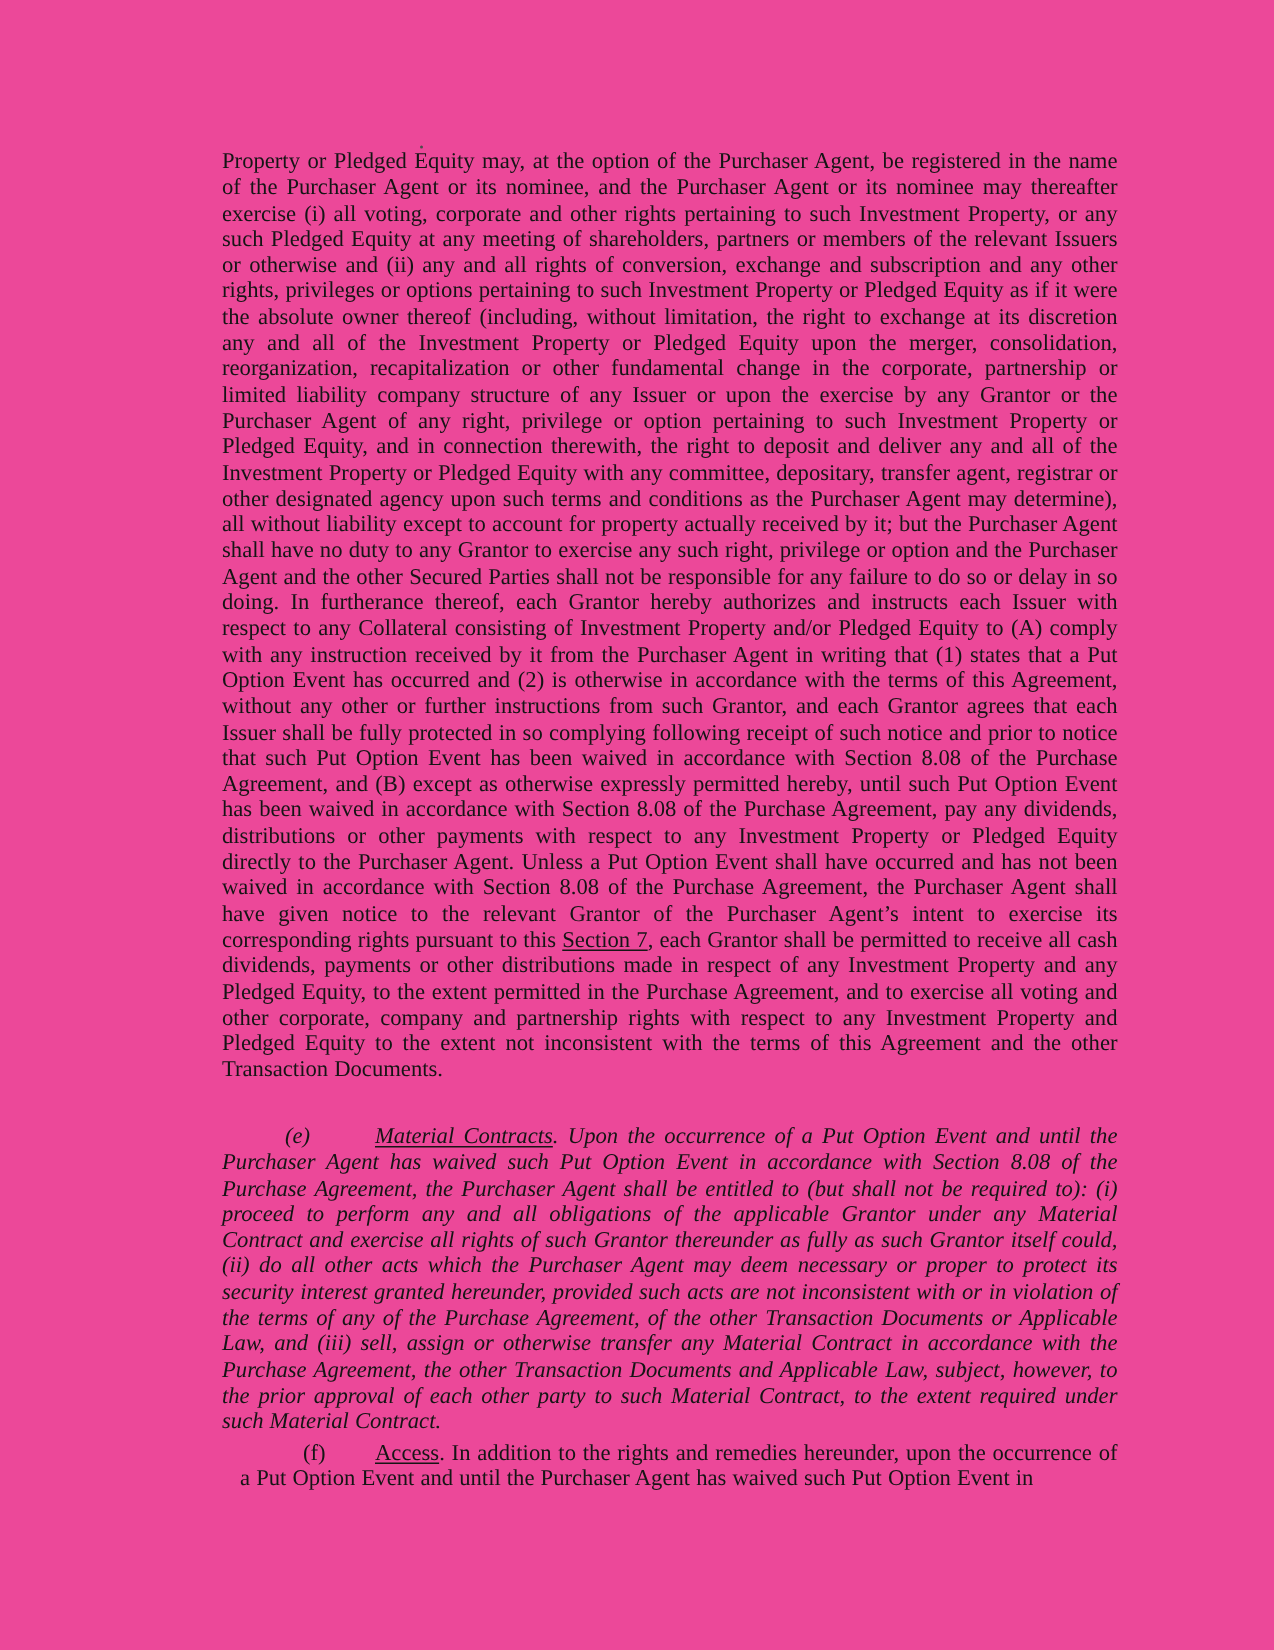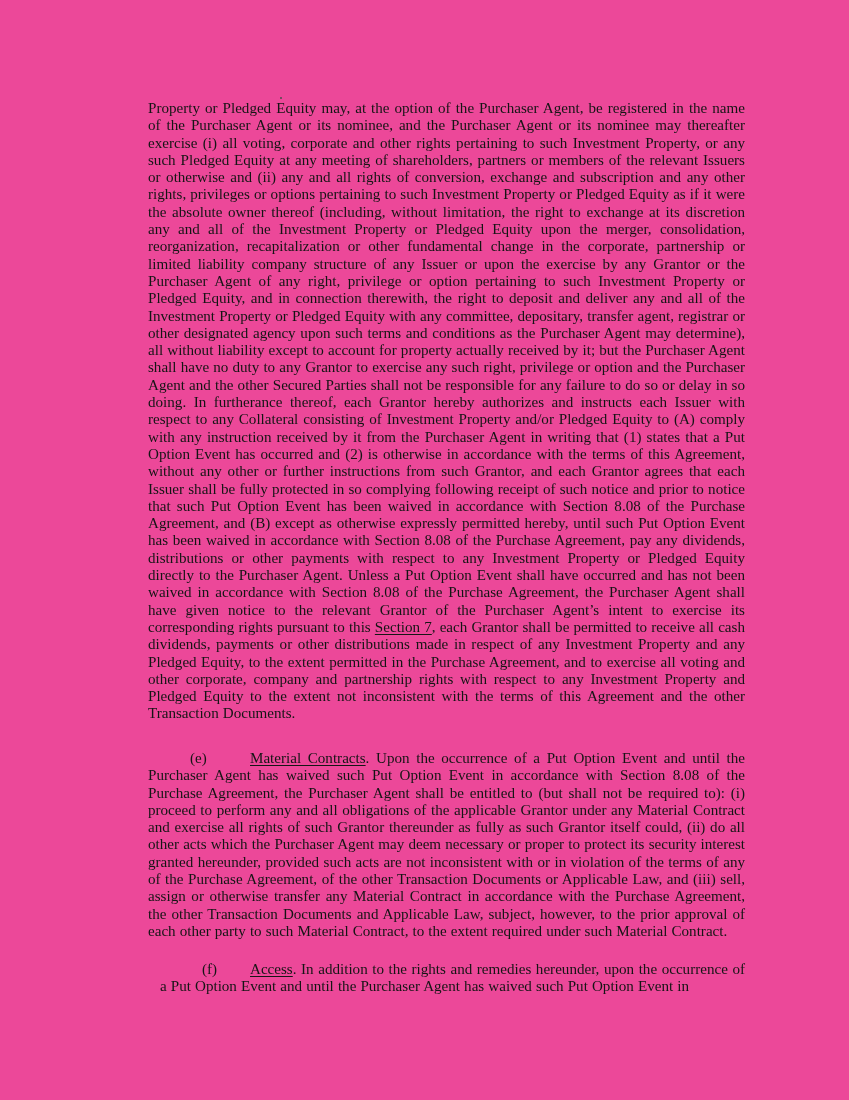--- a/index.html
+++ b/index.html
@@ -28,21 +28,21 @@
     left: 0;
     right: 0;
     margin: 0;
     text-align: justify;
     font-size: 15.1px;
     line-height: 17.3px;
     letter-spacing: 0;
     word-spacing: 0.02em;
   }
   .para-continuation { top: 100px; }
-  .para-subsection-e { top: 750px; }
+  .para-subsection-e { top: 750px; font-style: italic; }
   .para-subsection-f { top: 961px; margin-left: 12px; }
   .sub-indent { display: inline-block; width: 42px; }
   .sub-label  { display: inline-block; width: 60px; }
   .para-subsection-f .sub-label { width: 48px; }
   .underlined { text-decoration: underline; text-underline-offset: 2px; }
   .page-number {
     position: absolute;
     top: 1024px;
     left: 0;
     width: 100%;

